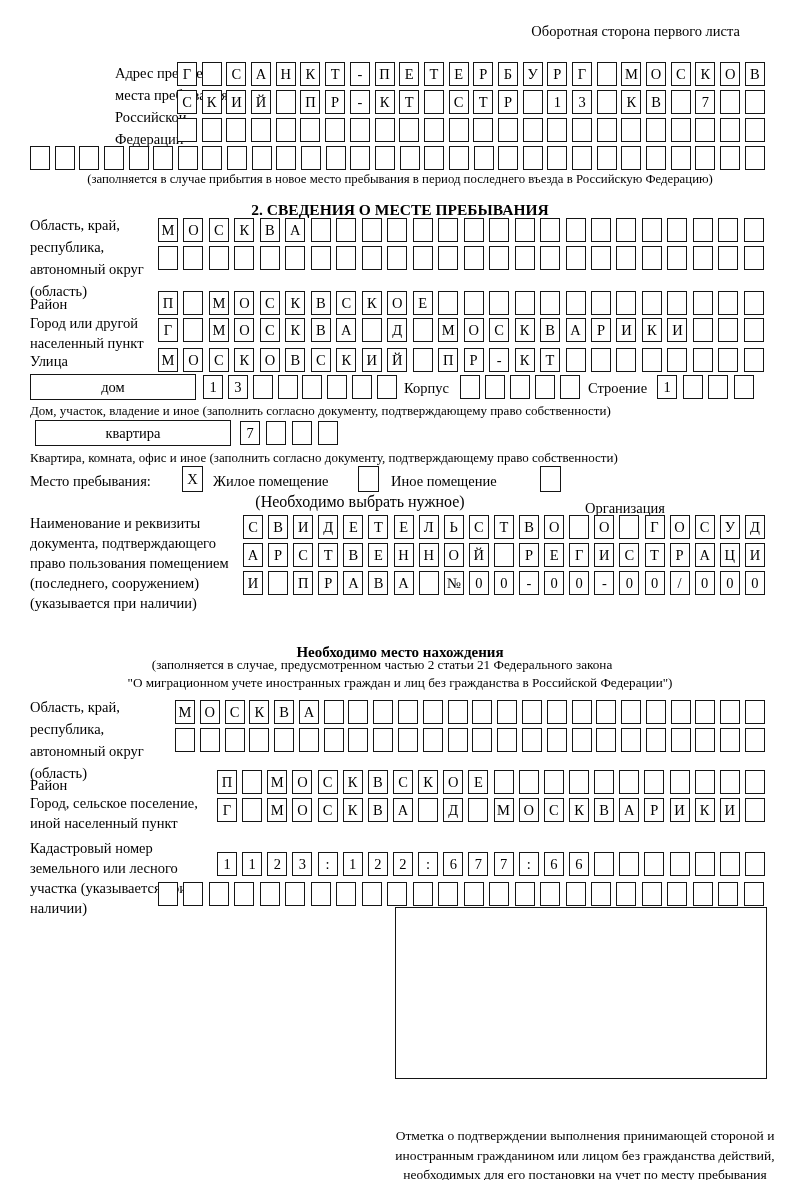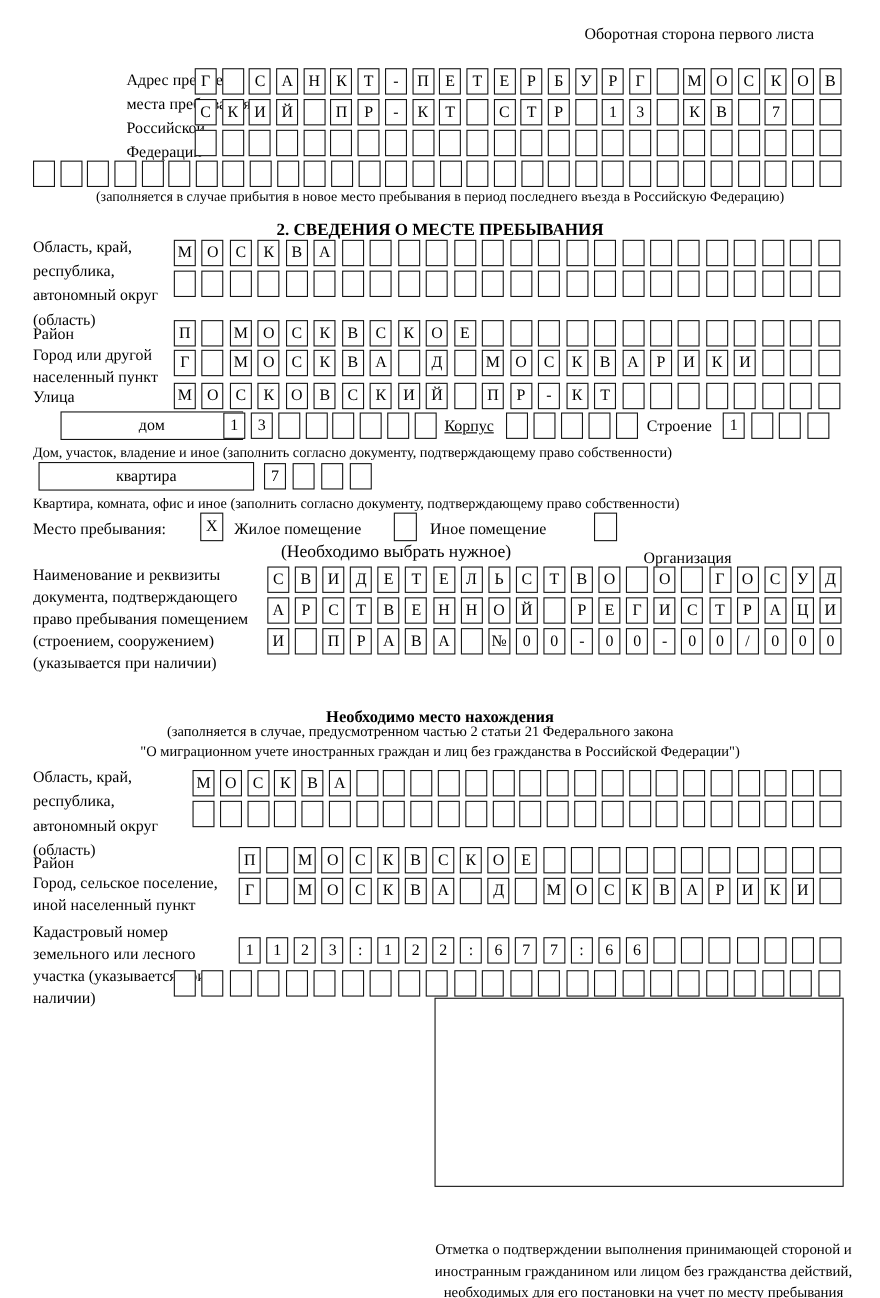--- a/index.html
+++ b/index.html
@@ -282,32 +282,32 @@
     <span class="cell"></span>
     <span class="cell"></span>
     <span class="cell"></span>
     <span class="cell"></span>
     <span class="cell"></span>
     <span class="cell"></span>
     <span class="cell"></span>
     <span class="cell"></span>
   </div>
 
-<div class="abs wide-box" style="left:30px; top:374px; width:166px;margin-left:25px;">дом</div>
+<div class="abs wide-box" style="left:30px; top:374px; width:166px;">дом</div>
 <div class="abs cells" style="left:203px; top:375px; width:194px;">
     <span class="cell">1</span>
     <span class="cell">3</span>
     <span class="cell"></span>
     <span class="cell"></span>
     <span class="cell"></span>
     <span class="cell"></span>
     <span class="cell"></span>
     <span class="cell"></span>
   </div>
-<div class="abs label" style="left:404px; top:377px;text-decoration:underline;">Корпус</div>
+<div class="abs label" style="left:404px; top:377px;">Корпус</div>
 <div class="abs cells" style="left:460px; top:375px; width:120px;">
     <span class="cell"></span>
     <span class="cell"></span>
     <span class="cell"></span>
     <span class="cell"></span>
     <span class="cell"></span>
   </div>
 <div class="abs label" style="left:588px; top:377px;">Строение</div>
 <div class="abs cells" style="left:657px; top:375px; width:97px;">
     <span class="cell">1</span>
@@ -328,21 +328,21 @@
 
 <div class="abs label" style="left:30px; top:470px;">Место пребывания:</div>
 <div class="abs checkbox" style="left:182px; top:466px;">X</div>
 <div class="abs label" style="left:213px; top:470px;">Жилое помещение</div>
 <div class="abs checkbox" style="left:358px; top:466px;"></div>
 <div class="abs label" style="left:391px; top:470px;">Иное помещение</div>
 <div class="abs checkbox" style="left:540px; top:466px;"></div>
 <div class="abs label" style="left:585px; top:470px;margin-top:27px;">Организация</div>
 <div class="abs note center" style="left:130px; top:493px; width:460px; font-size:16px;">(Необходимо выбрать нужное)</div>
 
-<div class="abs label-tight" style="left:30px; top:513px; width:205px;">Наименование и реквизиты документа, подтверждающего право пребывания помещением (строением, сооружением) (указывается при наличии)</div>
+<div class="abs label-tight" style="left:30px; top:513px; width:205px;">Наименование и реквизиты документа, подтверждающего право пользования помещением (последнего, сооружением) (указывается при наличии)</div>
 <div class="abs cells" style="left:243px; top:515px; width:522px;">
     <span class="cell">С</span>
     <span class="cell">В</span>
     <span class="cell">И</span>
     <span class="cell">Д</span>
     <span class="cell">Е</span>
     <span class="cell">Т</span>
     <span class="cell">Е</span>
     <span class="cell">Л</span>
     <span class="cell">Ь</span>

